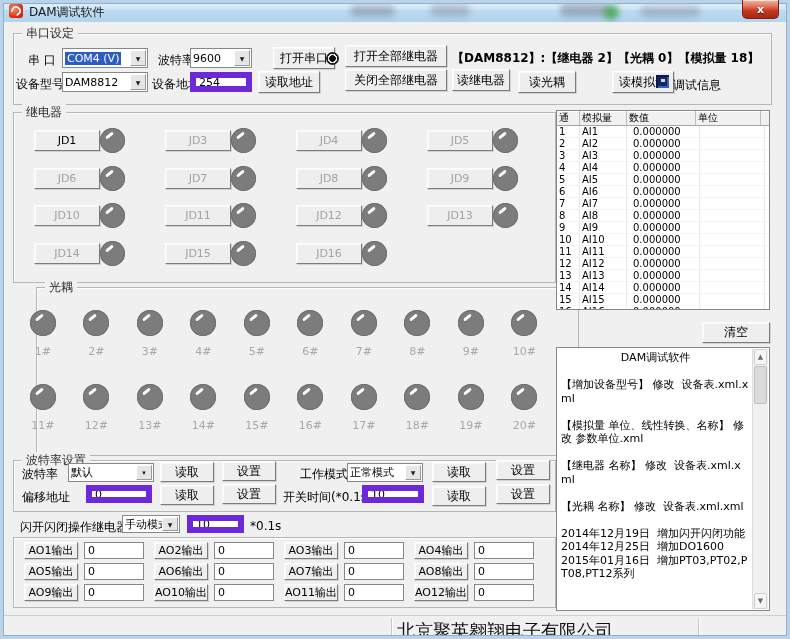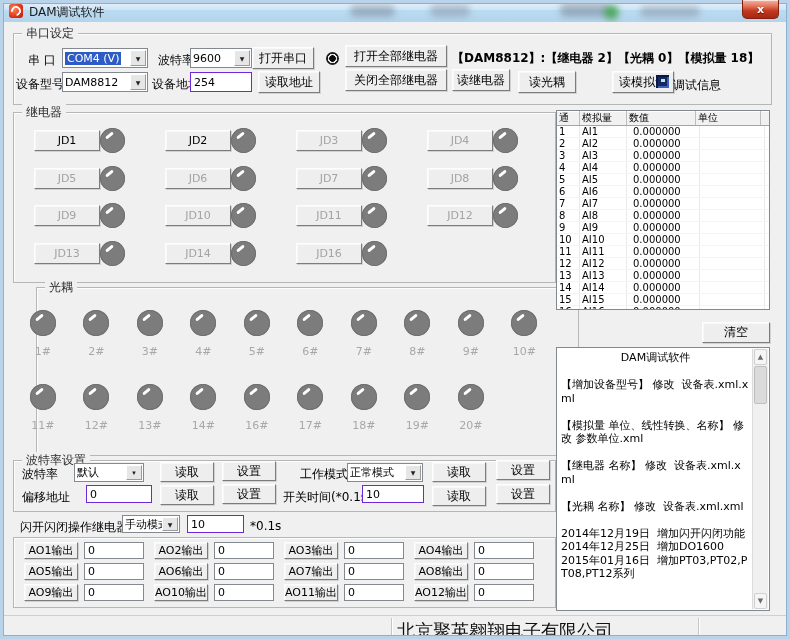--- a/index.html
+++ b/index.html
@@ -25,21 +25,21 @@
   .group{position:absolute;border:1px solid #b6b6b6;box-shadow:inset 1px 1px 0 #fdfdfd;}
   .group-title{position:absolute;top:-9px;left:8px;background:#f0f0f0;padding:0 4px;font-size:12px;color:#2c2c2c;}
   .panelbox{position:absolute;border:1px solid #b6b6b6;box-shadow:inset 1px 1px 0 #fdfdfd;}
   
   .btn3d{background:#eeeeee;border:1px solid #7c7c7c;border-top-color:#fdfdfd;border-left-color:#fdfdfd;
     box-shadow:1px 1px 0 rgba(0,0,0,.12), inset 1px 1px 0 #f8f8f8;
     font-size:12px;color:#000;display:flex;align-items:center;justify-content:center;
     box-sizing:border-box;padding:0;font-family:inherit;cursor:default;}
   .abs{position:absolute;}
   .lbl{position:absolute;font-size:12px;color:#000;white-space:nowrap;}
-  .input{position:absolute;background:#fff;border:1px solid #6d28d9;box-sizing:border-box;
+  .input{position:absolute;background:#fff;border:6px solid #6d28d9;box-sizing:border-box;
     font-size:11px;display:flex;align-items:center;padding:0 3px;overflow:hidden;white-space:nowrap;}
   .combo{position:absolute;background:#fff;border:1px solid #84898f;box-sizing:border-box;
     font-size:11px;display:flex;align-items:center;padding:0 2px;overflow:hidden;white-space:nowrap;}
   .dd{position:absolute;right:1px;top:1px;bottom:1px;width:14px;background:#e6e6e6;
     border:1px solid #9a9a9a;border-top-color:#fff;border-left-color:#fff;
     display:flex;align-items:center;justify-content:center;font-size:6px;color:#222;}
   .sel{background:#2e5cc5;color:#fff;padding:0 2px;}
   .led{position:absolute;width:13px;height:13px;border-radius:50%;
     background:radial-gradient(circle,#0a0a0a 0 3px,#e8e8e8 3.6px 4.6px,#1d1d1d 4.8px);}
   .knob{width:25px;height:25px;border-radius:50%;background:#7c7c7c;position:relative;flex:none;
@@ -114,21 +114,21 @@
   <span class="lbl" style="left:28px;top:52px;">串 口</span>
   <div class="combo" style="left:62px;top:48px;width:86px;height:20px;">
     <span class="sel">COM4 (V)</span>
     <span class="dd">▼</span>
   </div>
   <span class="lbl" style="left:158px;top:52px;">波特率</span>
   <div class="combo" style="left:190px;top:48px;width:62px;height:20px;">
     <span>9600</span>
     <span class="dd">▼</span>
   </div>
-  <button class="btn3d abs" style="left:252px;top:47px;width:62px;height:22px;">打开串口</button>
+  <button class="btn3d abs" style="left:273px;top:47px;width:62px;height:22px;">打开串口</button>
   <span class="led" style="left:326px;top:52px;"></span>
   <button class="btn3d abs" style="left:345px;top:45px;width:102px;height:22px;">打开全部继电器</button>
   <span class="lbl" style="left:452px;top:50px;font-weight:bold;">【DAM8812】:【继电器  2】【光耦 0】【模拟量 18】</span>
 
   <span class="lbl" style="left:16px;top:76px;">设备型号</span>
   <div class="combo" style="left:62px;top:72px;width:86px;height:20px;">
     <span>DAM8812</span>
     <span class="dd">▼</span>
   </div>
   <span class="lbl" style="left:152px;top:76px;">设备地址</span>
@@ -142,24 +142,20 @@
   <span class="lbl" style="left:673px;top:77px;">调试信息</span>
 
   <div class="group" style="left:13px;top:112px;width:541px;height:169px;">
     <span class="group-title">继电器</span>
   </div>
   <div class="relay-grid" style="left:22px;top:122px;width:524px;height:150px;">
       <div class="relay-cell">
     <button class="btn3d jd">JD1</button>
     <span class="knob"></span>
   </div>
-      <div class="relay-cell">
-    <button class="btn3d jd">JD2</button>
-    <span class="knob"></span>
-  </div>
       <div class="relay-cell disabled">
     <button class="btn3d jd">JD3</button>
     <span class="knob"></span>
   </div>
       <div class="relay-cell disabled">
     <button class="btn3d jd">JD4</button>
     <span class="knob"></span>
   </div>
       <div class="relay-cell disabled">
     <button class="btn3d jd">JD5</button>
@@ -192,20 +188,24 @@
       <div class="relay-cell disabled">
     <button class="btn3d jd">JD12</button>
     <span class="knob"></span>
   </div>
       <div class="relay-cell disabled">
     <button class="btn3d jd">JD13</button>
     <span class="knob"></span>
   </div>
       <div class="relay-cell disabled">
     <button class="btn3d jd">JD14</button>
+    <span class="knob"></span>
+  </div>
+      <div class="relay-cell disabled">
+    <button class="btn3d jd">JD15</button>
     <span class="knob"></span>
   </div>
       <div class="relay-cell disabled">
     <button class="btn3d jd">JD16</button>
     <span class="knob"></span>
   </div>
     </div>
 
   <div class="group" style="left:13px;top:287px;width:541px;height:167px;margin-left:23px;">
     <span class="group-title">光耦</span>
@@ -259,20 +259,24 @@
     <span class="knob"></span>
     <span class="opto-label">12#</span>
   </div>
       <div class="opto-cell">
     <span class="knob"></span>
     <span class="opto-label">13#</span>
   </div>
       <div class="opto-cell">
     <span class="knob"></span>
     <span class="opto-label">14#</span>
+  </div>
+      <div class="opto-cell">
+    <span class="knob"></span>
+    <span class="opto-label">15#</span>
   </div>
       <div class="opto-cell">
     <span class="knob"></span>
     <span class="opto-label">16#</span>
   </div>
       <div class="opto-cell">
     <span class="knob"></span>
     <span class="opto-label">17#</span>
   </div>
       <div class="opto-cell">
@@ -438,21 +442,21 @@
       <div class="sbtn" style="top:0;">▲</div>
       <div class="sthumb"></div>
       <div class="sbtn" style="bottom:0;">▼</div>
     </div>
   </div>
 
   <div class="group" style="left:13px;top:460px;width:541px;height:50px;">
     <span class="group-title">波特率设置</span>
   </div>
   <span class="lbl" style="left:22px;top:466px;">波特率</span>
-  <div class="combo" style="left:74px;top:463px;width:70px;height:19px;font-family:Liberation Serif, serif;">
+  <div class="combo" style="left:68px;top:463px;width:86px;height:19px;font-family:Liberation Serif, serif;">
     <span>默认</span>
     <span class="dd">▼</span>
   </div>
   <button class="btn3d abs" style="left:160px;top:462px;width:54px;height:20px;">读取</button>
   <button class="btn3d abs" style="left:222px;top:461px;width:54px;height:20px;">设置</button>
   <span class="lbl" style="left:300px;top:466px;">工作模式</span>
   <div class="combo" style="left:347px;top:463px;width:76px;height:19px;">
     <span>正常模式</span>
     <span class="dd">▼</span>
   </div>

